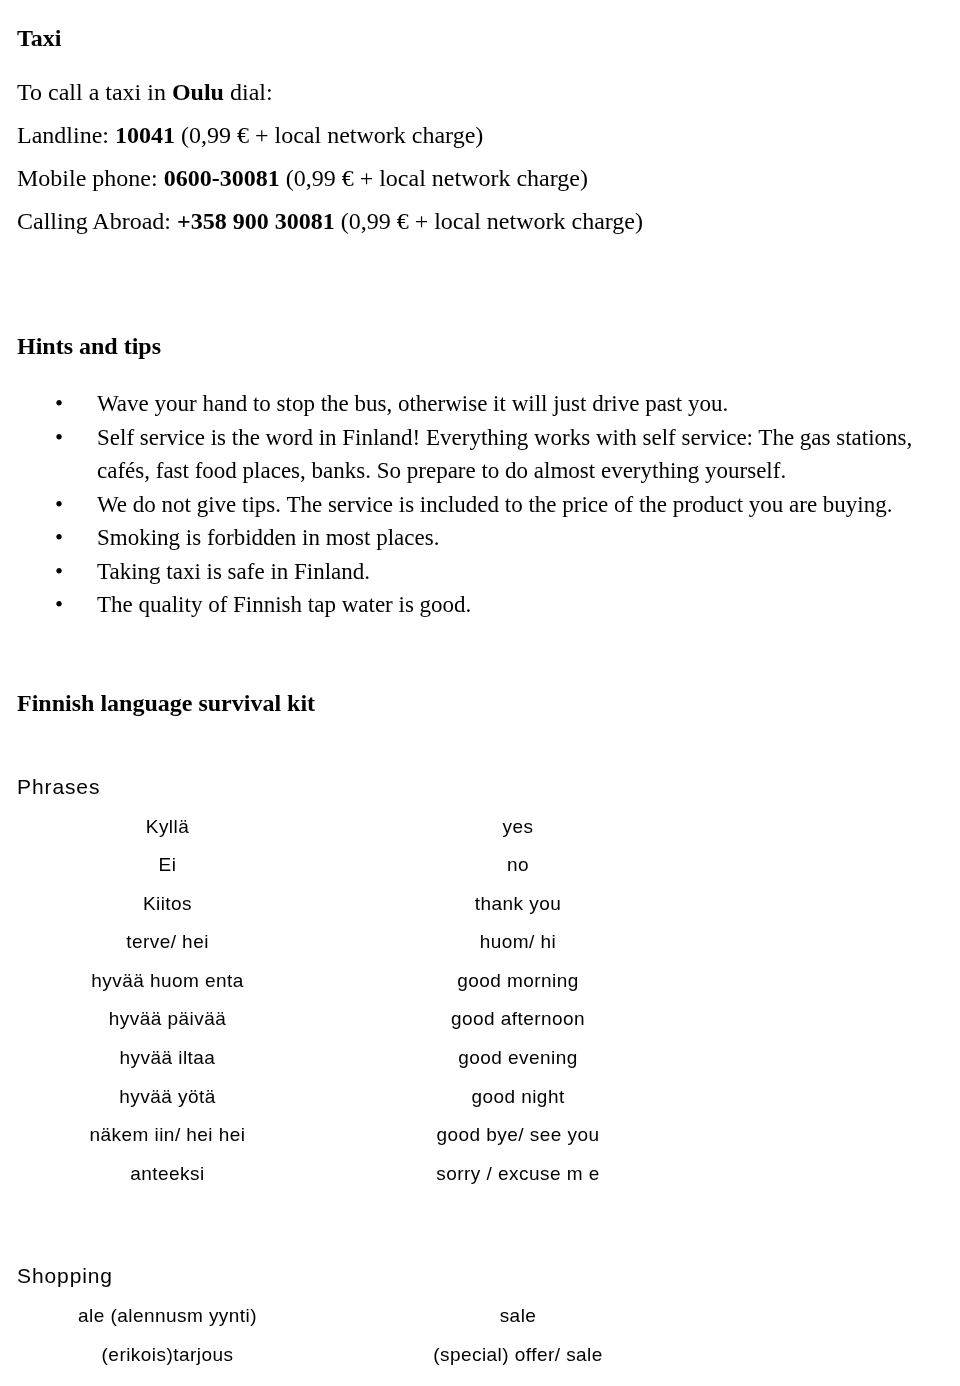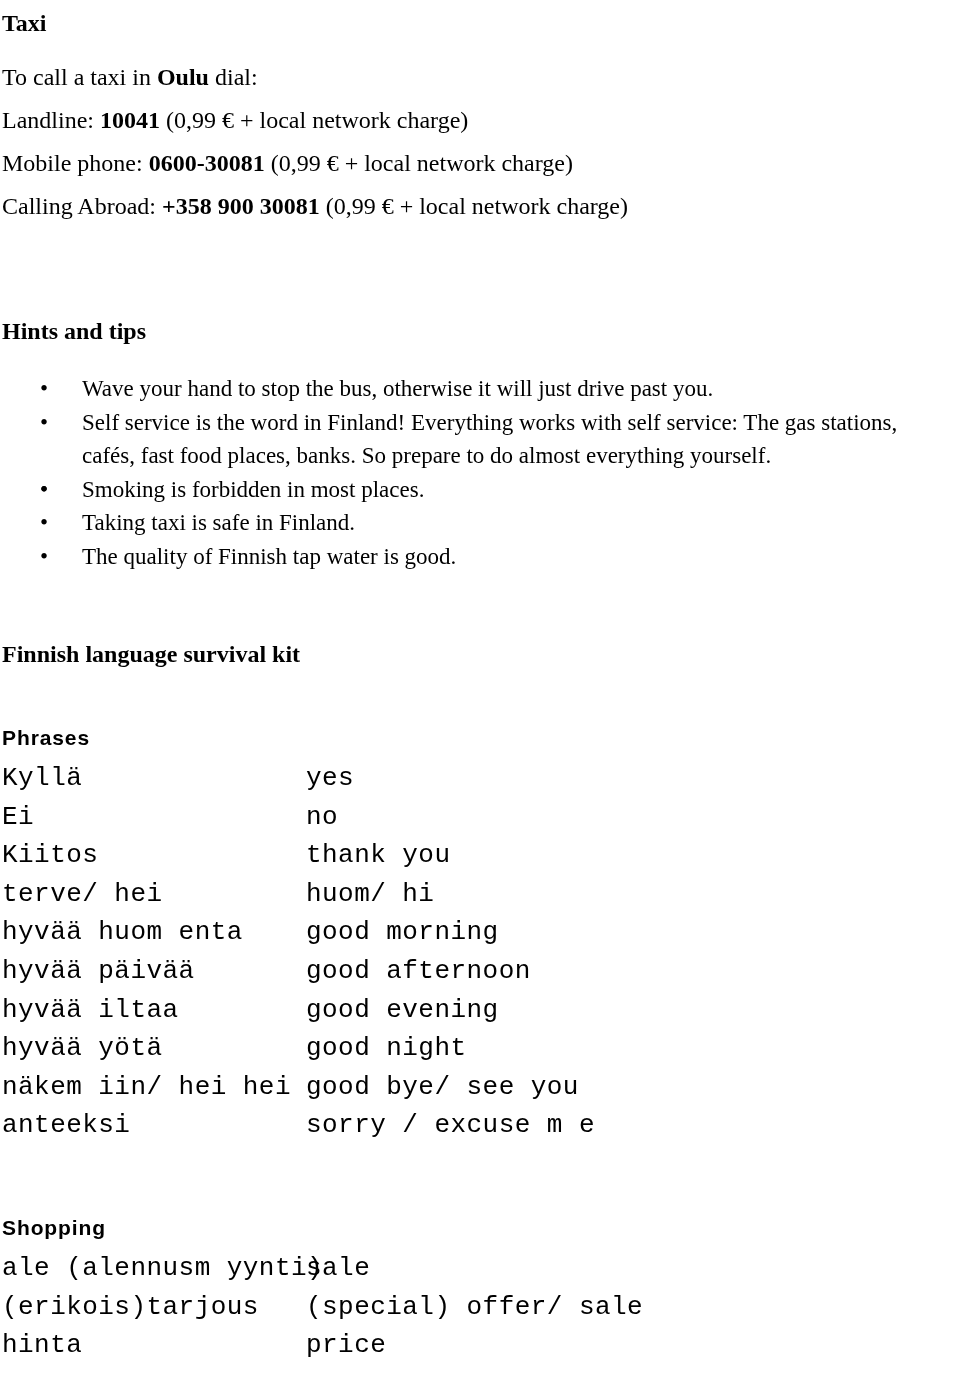--- a/index.html
+++ b/index.html
@@ -14,21 +14,21 @@
     overflow: hidden;
     color: #000000;
     font-family: "Liberation Serif", "DejaVu Serif", serif;
     -webkit-font-smoothing: antialiased;
   }
 
   .page {
     position: relative;
     width: 960px;
     height: 1176px;
-    padding: 0;
+    padding: 15px;
     box-sizing: border-box;
   }
 
   
   .serif-block {
     font-family: "Liberation Serif", "DejaVu Serif", serif;
   }
 
   .doc-h {
     font-family: "Liberation Serif", "DejaVu Serif", serif;
@@ -68,45 +68,46 @@
     left: 40px;
     top: 0;
     width: 10px;
     line-height: 33.5px;
     font-size: 23px;
   }
 
   
   .kit-h {
     font-family: "Liberation Sans", "DejaVu Sans", sans-serif;
-    font-weight: bold;
+    font-weight: normal;
     font-size: 21px;
     line-height: 26px;
     letter-spacing: 0.9px;
     margin: 0;
     padding: 0 0 0 2px;
   }
 
   .phrase-table {
     border-collapse: collapse;
     table-layout: fixed;
     width: 700px;
     margin: 0;
     padding: 0;
   }
   .phrase-table col.c-fi { width: 303px; }
   .phrase-table col.c-en { width: 397px; }
   .phrase-table td {
-    font-family: Liberation Mono, monospace;
-    font-size: 26px;
+    font-family: Liberation Sans, sans-serif;
+    font-size: 19px;
     line-height: 38.6px;
     letter-spacing: 0.45px;
     padding: 0;
     vertical-align: top;
     white-space: nowrap;
+    text-align: center;
   }
   .phrase-table td.fi { padding-left: 2px; }
   .phrase-table td.en { padding-left: 3px; }
 
   .sp-8  { height: 8px; }
   .sp-18 { height: 18px; }
   .sp-26 { height: 26px; }
   .sp-30 { height: 30px; }
   .sp-40 { height: 40px; }
   .sp-48 { height: 48px; }
@@ -146,20 +147,21 @@
       <li>
         <span class="bullet">•</span>
         <span>Wave your hand to stop the bus, otherwise it will just drive past you.</span>
       </li>
       <li>
         <span class="bullet">•</span>
         <span>Self service is the word in Finland! Everything works with self service: The gas stations, cafés, fast food places, banks. So prepare to do almost everything yourself.</span>
       </li>
       <li>
         <span class="bullet">•</span>
+        <span>We do not give tips. The service is included to the price of the product you are buying.</span>
       </li>
       <li>
         <span class="bullet">•</span>
         <span>Smoking is forbidden in most places.</span>
       </li>
       <li>
         <span class="bullet">•</span>
         <span>Taking taxi is safe in Finland.</span>
       </li>
       <li>

